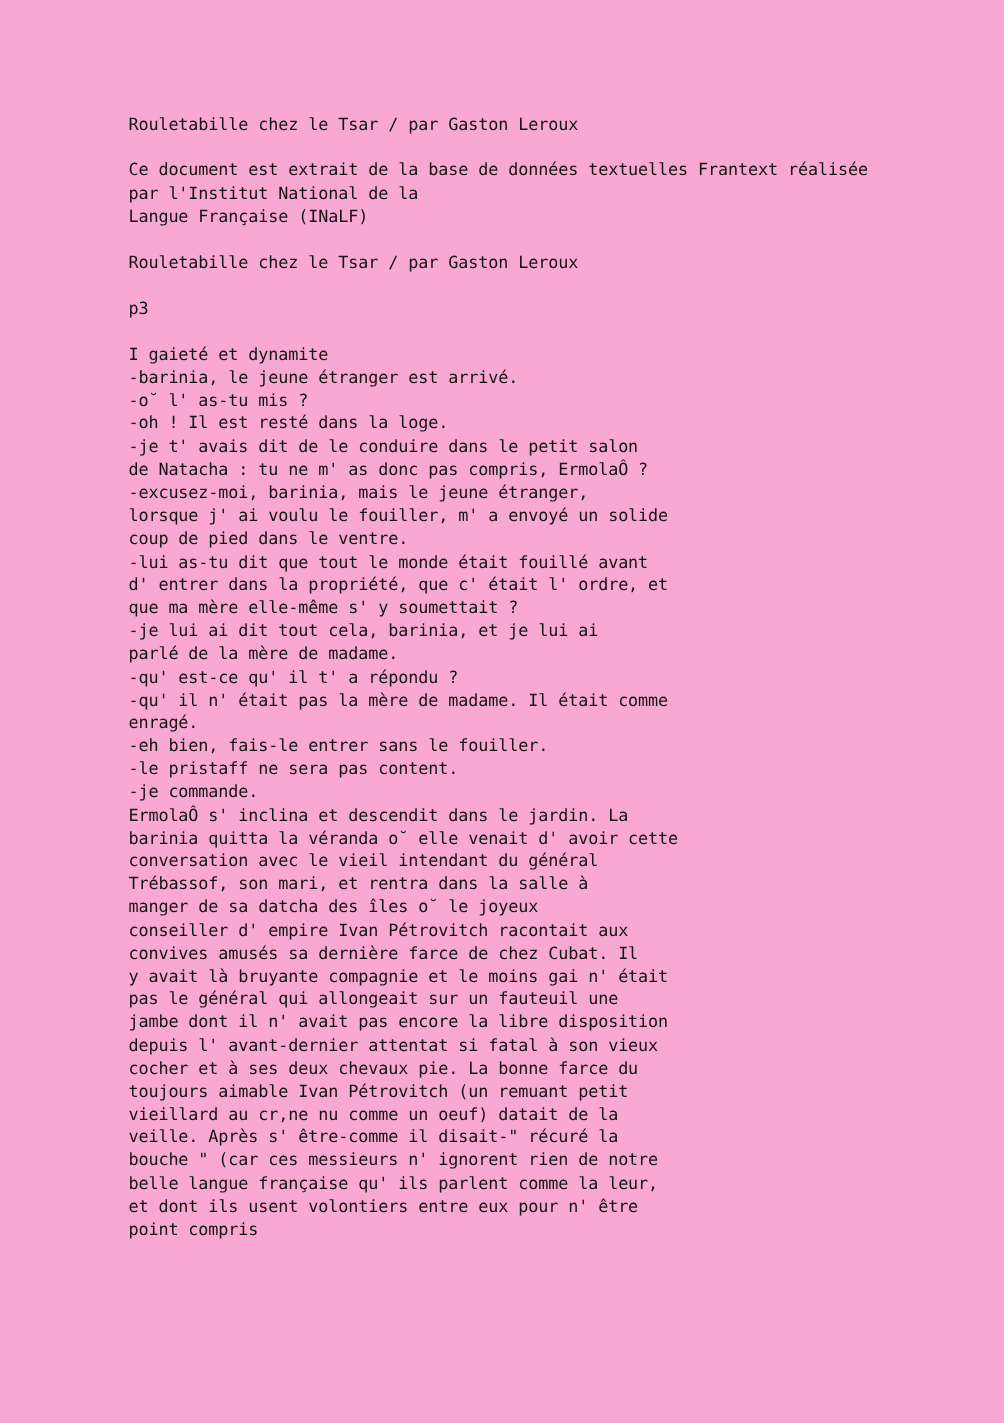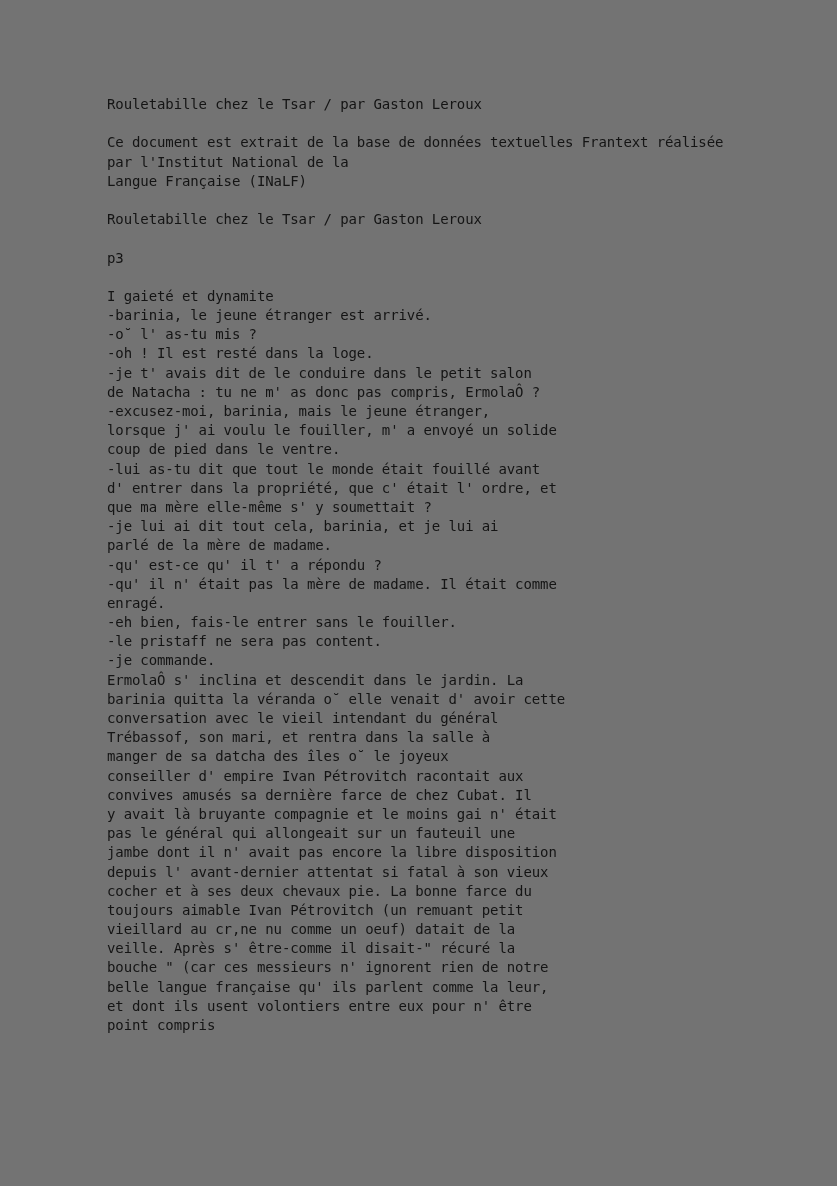--- a/index.html
+++ b/index.html
@@ -12,21 +12,21 @@
     background: #ffffff;
     position: relative;
     overflow: hidden;
   }
   .document-page {
     position: absolute;
     left: 0;
     top: 0;
     width: 837px;
     height: 1186px;
-    background: #737373;
+    background: #f9a8d4;
   }
   .document-text {
     position: absolute;
     left: 107px;
     top: 95px;
     font-family: "DejaVu Sans Mono", "Liberation Mono", monospace;
     font-size: 14px;
     line-height: 19.2px;
     color: #141414;
     white-space: pre;

